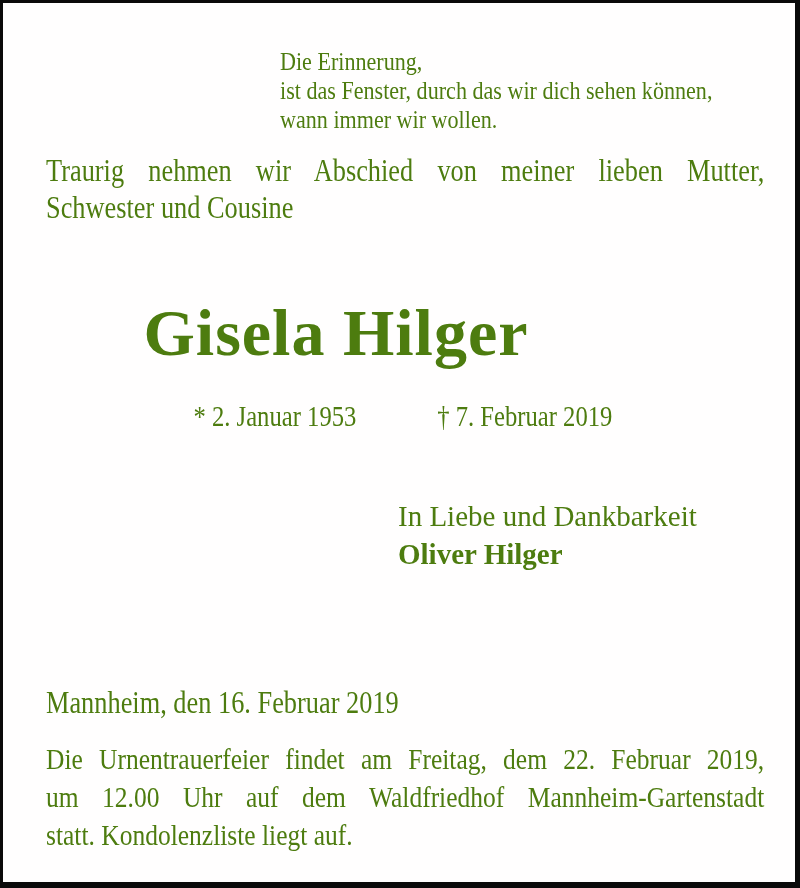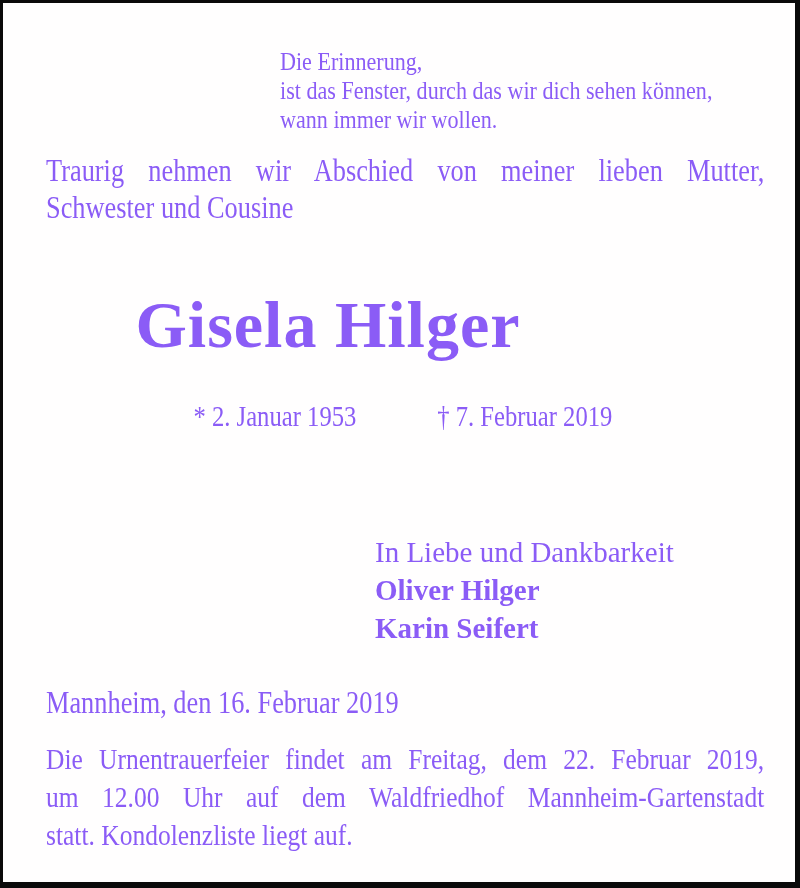--- a/index.html
+++ b/index.html
@@ -10,21 +10,21 @@
   .notice {
     position: relative;
     width: 800px;
     height: 888px;
     box-sizing: border-box;
     background: #fffefe;
     border-style: solid;
     border-color: #0a0a0a;
     border-width: 3px 5px 6px 3px;
     font-family: "Liberation Serif", "DejaVu Serif", serif;
-    color: #8b5cf6;
+    color: #4d7c0f;
     overflow: hidden;
   }
   .cond {
     transform: scaleX(0.85);
     transform-origin: 0 0;
   }
   
   .quote {
     position: absolute;
     left: 277px;
@@ -45,21 +45,21 @@
   .jline {
     text-align: justify;
     text-align-last: justify;
   }
   
   .name {
     position: absolute;
     left: 0;
     top: 284px;
     width: 650px;
-    margin: 0;
+    margin: 8px;
     text-align: center;
     font-size: 66px;
     line-height: 76px;
     font-weight: 700;
     letter-spacing: 1px;
   }
   
   .dates {
     position: absolute;
     left: 0;
@@ -68,25 +68,24 @@
     display: flex;
     justify-content: center;
     gap: 95px;
     font-size: 29px;
     line-height: 36px;
   }
   .dates span { white-space: nowrap; }
   
   .family {
     position: absolute;
-    left: 372px;
+    left: 395px;
     top: 494px;
     font-size: 29px;
     line-height: 38px;
-    margin-top: 36px;
   }
   .fam-name { font-weight: 700; }
   
   .citydate {
     position: absolute;
     left: 43px;
     top: 682px;
     font-size: 31px;
     line-height: 36px;
     white-space: nowrap;
@@ -120,21 +119,20 @@
   <h1 class="name">Gisela Hilger</h1>
 
   <div class="dates cond">
     <span>* 2. Januar 1953</span>
     <span>† 7. Februar 2019</span>
   </div>
 
   <div class="family">
     <div class="fam-intro">In Liebe und Dankbarkeit</div>
     <div class="fam-name">Oliver Hilger</div>
-    <div class="fam-name">Karin Seifert</div>
   </div>
 
   <div class="citydate cond">Mannheim, den 16. Februar 2019</div>
 
   <div class="ceremony cond">
     <div class="jline">Die Urnentrauerfeier findet am Freitag, dem 22. Februar 2019,</div>
     <div class="jline">um 12.00 Uhr auf dem Waldfriedhof Mannheim-Gartenstadt</div>
     <div class="line">statt. Kondolenzliste liegt auf.</div>
   </div>
 

